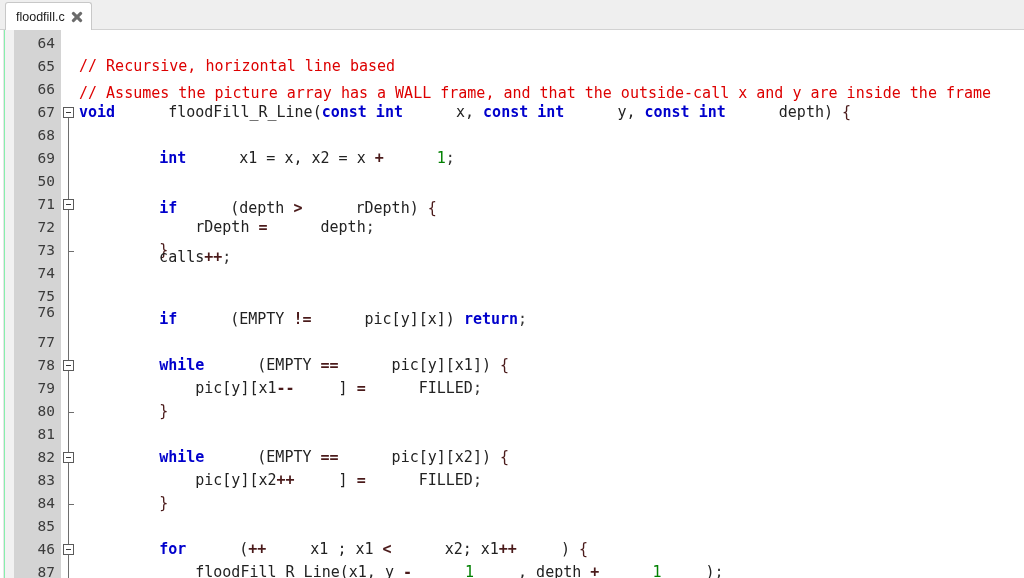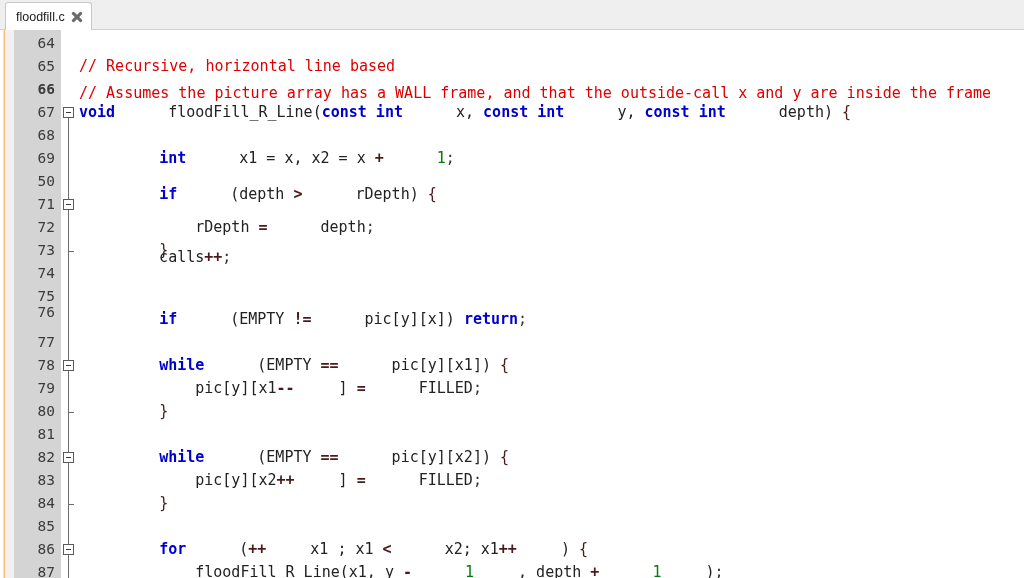--- a/index.html
+++ b/index.html
@@ -66,21 +66,21 @@
   .tab-close::before { transform: translate(-50%,-50%) rotate(45deg); }
   .tab-close::after  { transform: translate(-50%,-50%) rotate(-45deg); }
 
   
   .editor {
     position: absolute;
     left: 0;
     top: 30px;
     width: 1024px;
     height: 548px;
-    background: #fdba74;
+    background: #86efac;
     overflow: hidden;
   }
 
   .edge-strip {
     position: absolute;
     left: 0; top: 0;
     width: 4px; height: 100%;
     background: #ffffff;
     border-right: 1px solid #e6e6e6;
     box-sizing: border-box;
@@ -186,32 +186,32 @@
   <div class="edge-strip"></div>
   <div class="bookmark-margin"></div>
   <div class="linenum-col"></div>
   <div class="fold-margin"></div>
   <div class="code-area"></div>
   <div id="rows">
       <div class="lnum" style="top: 2px;">64</div>
       <div class="code" style="top: 2px;"></div>
       <div class="lnum" style="top: 25px;">65</div>
       <div class="code" style="top: 25px;"><span class="cmt">// Recursive, horizontal line based</span></div>
-      <div class="lnum" style="top: 48px; font-weight: bold;">66</div>
+      <div class="lnum" style="top: 48px;">66</div>
       <div class="code" style="top: 52px;"><span class="cmt">// Assumes the picture array has a WALL frame, and that the outside-call x and y are inside the frame</span></div>
       <div class="lnum" style="top: 71px;">67</div>
       <div class="code" style="top: 71px;"><span class="kw">void</span><span class="pln"> floodFill_R_Line(</span><span class="kw">const int</span><span class="pln"> x, </span><span class="kw">const int</span><span class="pln"> y, </span><span class="kw">const int</span><span class="pln"> depth) </span><span class="brc">{</span></div>
       <div class="lnum" style="top: 94px;">68</div>
       <div class="code" style="top: 94px;"></div>
       <div class="lnum" style="top: 117px;">69</div>
       <div class="code" style="top: 117px;"><span class="pln">    </span><span class="kw">int</span><span class="pln"> x1 = x, x2 = x </span><span class="op">+</span><span class="pln"> </span><span class="num">1</span><span class="pnc">;</span></div>
       <div class="lnum" style="top: 140px;">50</div>
       <div class="code" style="top: 140px;"></div>
       <div class="lnum" style="top: 163px;">71</div>
-      <div class="code" style="top: 153px;"><span class="pln">    </span><span class="kw">if</span><span class="pln"> (depth </span><span class="op">&gt;</span><span class="pln"> rDepth) </span><span class="brc">{</span></div>
+      <div class="code" style="top: 167px;"><span class="pln">    </span><span class="kw">if</span><span class="pln"> (depth </span><span class="op">&gt;</span><span class="pln"> rDepth) </span><span class="brc">{</span></div>
       <div class="lnum" style="top: 186px;">72</div>
       <div class="code" style="top: 186px;"><span class="pln">        rDepth </span><span class="op">=</span><span class="pln"> depth</span><span class="pnc">;</span></div>
       <div class="lnum" style="top: 209px;">73</div>
       <div class="code" style="top: 209px;"><span class="pln">    </span><span class="brc">}</span></div>
       <div class="lnum" style="top: 232px;">74</div>
       <div class="code" style="top: 216px;"><span class="pln">    calls</span><span class="op">++</span><span class="pnc">;</span></div>
       <div class="lnum" style="top: 255px;">75</div>
       <div class="code" style="top: 255px;"></div>
       <div class="lnum" style="top: 271px;">76</div>
       <div class="code" style="top: 278px;"><span class="pln">    </span><span class="kw">if</span><span class="pln"> (EMPTY </span><span class="op">!=</span><span class="pln"> pic[y][x]) </span><span class="kw">return</span><span class="pnc">;</span></div>
@@ -226,21 +226,21 @@
       <div class="lnum" style="top: 393px;">81</div>
       <div class="code" style="top: 393px;"></div>
       <div class="lnum" style="top: 416px;">82</div>
       <div class="code" style="top: 416px;"><span class="pln">    </span><span class="kw">while</span><span class="pln"> (EMPTY </span><span class="op">==</span><span class="pln"> pic[y][x2]) </span><span class="brc">{</span></div>
       <div class="lnum" style="top: 439px;">83</div>
       <div class="code" style="top: 439px;"><span class="pln">        pic[y][x2</span><span class="op">++</span><span class="pln">] </span><span class="op">=</span><span class="pln"> FILLED</span><span class="pnc">;</span></div>
       <div class="lnum" style="top: 462px;">84</div>
       <div class="code" style="top: 462px;"><span class="pln">    </span><span class="brc">}</span></div>
       <div class="lnum" style="top: 485px;">85</div>
       <div class="code" style="top: 485px;"></div>
-      <div class="lnum" style="top: 508px;">86</div>
+      <div class="lnum" style="top: 508px;">46</div>
       <div class="code" style="top: 508px;"><span class="pln">    </span><span class="kw">for</span><span class="pln"> (</span><span class="op">++</span><span class="pln">x1 ; x1 </span><span class="op">&lt;</span><span class="pln"> x2; x1</span><span class="op">++</span><span class="pln">) </span><span class="brc">{</span></div>
       <div class="lnum" style="top: 531px;">87</div>
       <div class="code" style="top: 531px;"><span class="pln">        floodFill_R_Line(x1, y </span><span class="op">-</span><span class="pln"> </span><span class="num">1</span><span class="pln">, depth </span><span class="op">+</span><span class="pln"> </span><span class="num">1</span><span class="pln">)</span><span class="pnc">;</span></div>
       <div class="code" style="top: 600px;"></div>
       <div class="code" style="top: 646px;"></div>
     </div>
   <div id="folds">
       <div class="fold-box" style="top: 77px;"></div>
       <div class="fold-line" style="top: 88px; height: 547px;"></div>
       <div class="fold-box" style="top: 169px;"></div>

